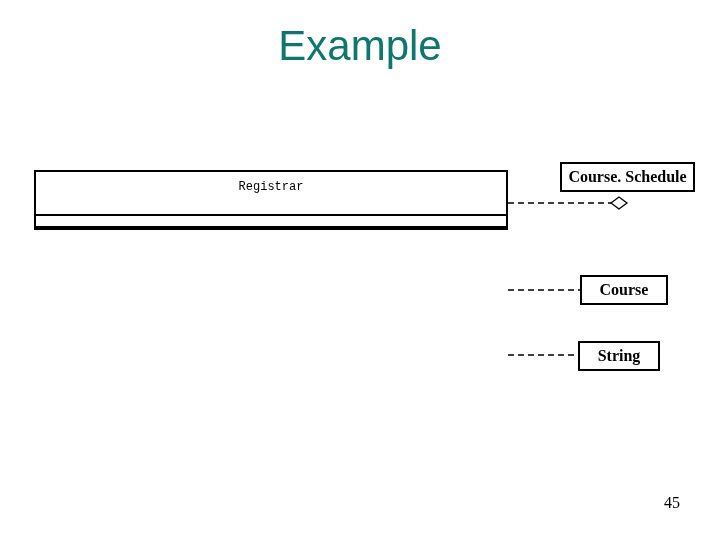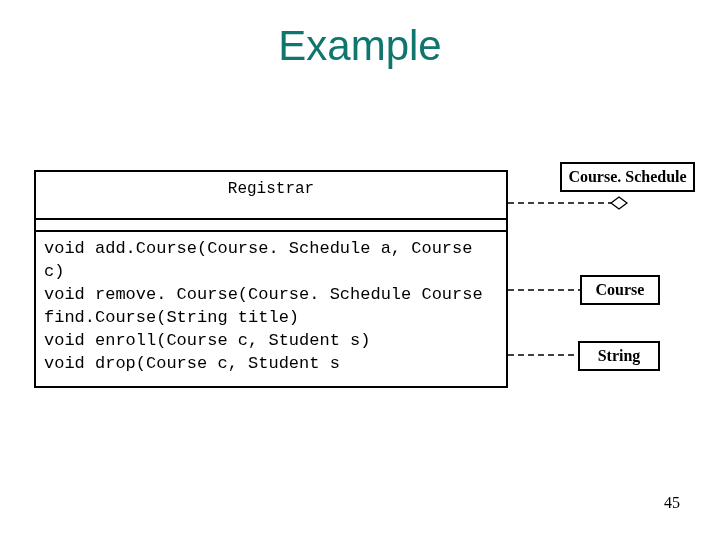--- a/index.html
+++ b/index.html
@@ -28,21 +28,21 @@
   }
   .uml-class {
     position: absolute;
     border: 2px solid #000;
     background: #fff;
     box-sizing: border-box;
   }
   .uml-name {
     text-align: center;
     font-family: "Courier New", monospace;
-    font-size: 16px;
+    font-size: 12px;
     padding: 8px 4px 20px 4px;
     border-bottom: 2px solid #000;
   }
   .uml-mid {
     height: 10px;
     border-bottom: 2px solid #000;
   }
   .uml-ops {
     font-family: "Courier New", monospace;
     font-size: 17px;
@@ -92,27 +92,22 @@
     <polygon points="611,203 619,197 627,203 619,209" fill="#fff" stroke="#000" stroke-width="1.3"></polygon>
 
     <line x1="508" y1="290" x2="580" y2="290" stroke="#000" stroke-width="1.3" stroke-dasharray="6 4"></line>
 
     <line x1="508" y1="355" x2="578" y2="355" stroke="#000" stroke-width="1.3" stroke-dasharray="6 4"></line>
   </svg>
 
   <div class="uml-class" style="left:34px; top:170px; width:474px;">
     <div class="uml-name">Registrar</div>
     <div class="uml-mid"></div>
-    <div class="uml-ops">void add.Course(Course. Schedule a, Course c)
-void remove. Course(Course. Schedule Course
-find.Course(String title)
-void enroll(Course c, Student s)
-void drop(Course c, Student s</div>
   </div>
 
   <div class="smallbox" style="left:560px; top:162px; width:135px;">Course. Schedule</div>
 
-  <div class="smallbox" style="left:580px; top:275px; width:80px;">Course</div>
+  <div class="smallbox" style="left:580px; top:275px; width:88px;">Course</div>
 
   <div class="smallbox" style="left:578px; top:341px; width:82px;">String</div>
 
   <div class="pagenum">45</div>
 </div>
 
 </body></html>

